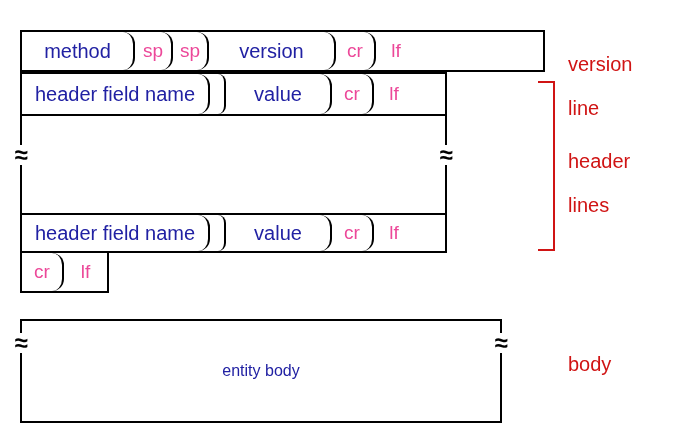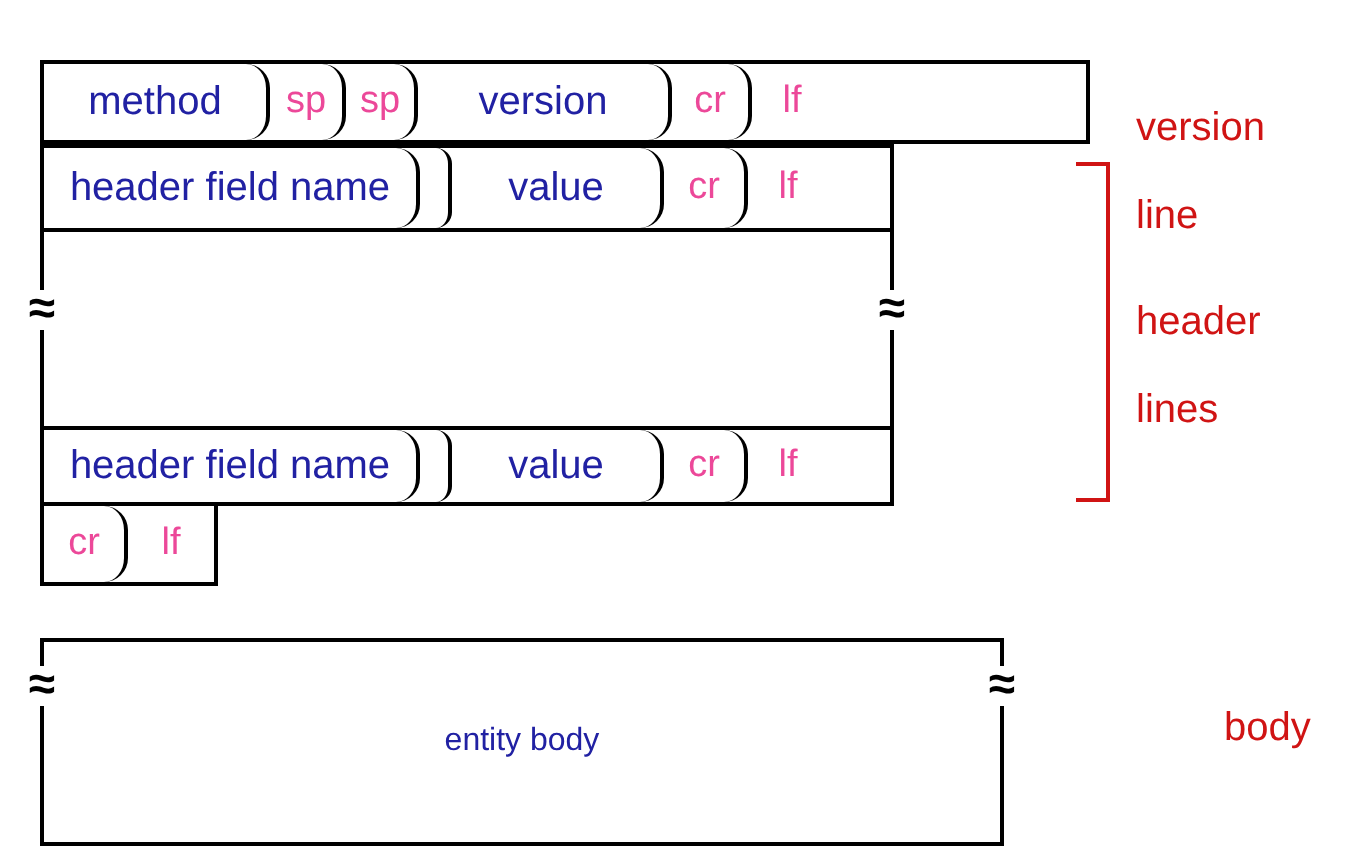--- a/index.html
+++ b/index.html
@@ -68,21 +68,21 @@
   }
   
   .side-label{
     position:absolute;left:568px;
     color:var(--red);
     font-size:20px;line-height:22px;
     white-space:pre-line;
   }
   #label-request{top:31px;}
   #label-header{top:128px;}
-  #label-body{top:331px;margin-left:44px;}
+  #label-body{top:331px;}
   
   #header-bracket{
     position:absolute;left:538px;top:81px;width:17px;height:170px;
     border-top:2px solid var(--red);
     border-right:2px solid var(--red);
     border-bottom:2px solid var(--red);
     box-sizing:border-box;
   }
 </style>
 </head>

